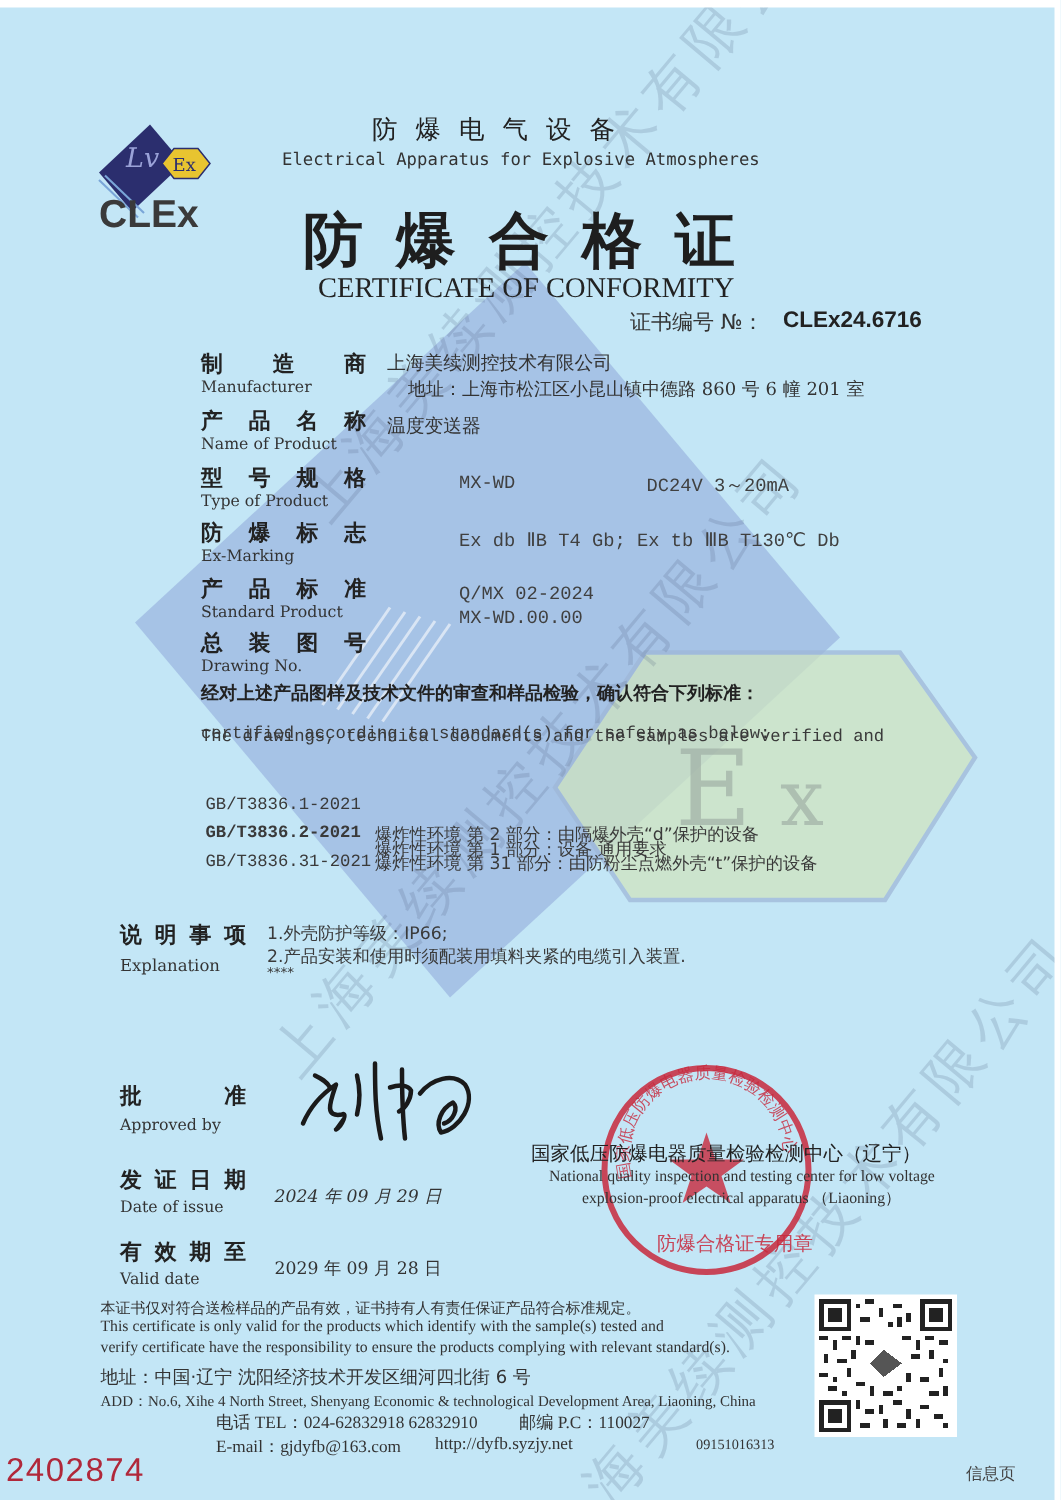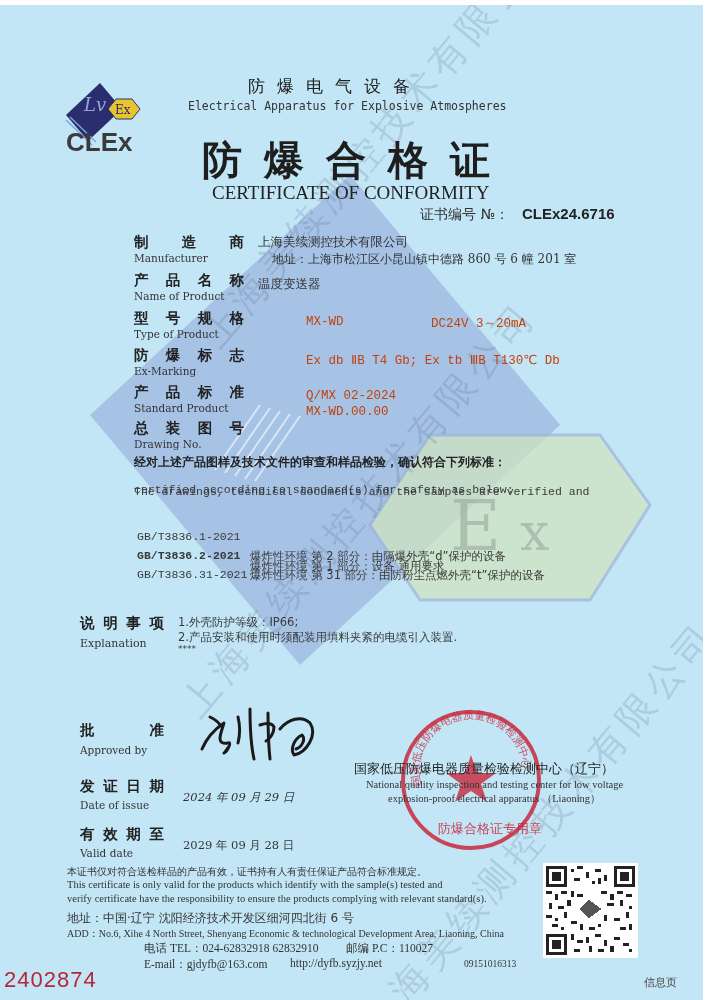--- a/index.html
+++ b/index.html
@@ -32,21 +32,21 @@
     .hdr-en { left: 188px; top: 94px; font-family: "DejaVu Sans Mono", monospace; font-size: 11.5px; color: #333; }
     .title-cn { left: 202px; top: 128px; font-family: "DejaVu Sans", sans-serif; font-weight: bold; font-size: 40px; letter-spacing: 22px; color: #1e1e1e; }
     .title-en { left: 212px; top: 177px; font-family: "Liberation Serif", serif; font-size: 19px; color: #222; }
     .cert-no-label { left: 420px; top: 201px; font-family: "DejaVu Sans", sans-serif; font-size: 14px; color: #333; }
     .cert-no-value { left: 522px; top: 200px; font-family: "Liberation Sans", sans-serif; font-weight: bold; font-size: 15px; color: #222; }
 
     
     .field-cn { font-family: "DejaVu Sans", sans-serif; font-weight: bold; font-size: 14.5px; color: #222; }
     .field-en { font-family: "DejaVu Serif", serif; font-size: 10.5px; color: #333; }
     .field-val { font-family: "DejaVu Serif", serif; font-size: 12px; color: #333; }
-    .field-val-mono { font-family: "Liberation Mono", monospace; font-size: 12.5px; color: #c2410c; padding-left: 48px; }
+    .field-val-mono { font-family: "Liberation Mono", monospace; font-size: 12.5px; color: #404040; padding-left: 48px; }
 
     .spread { display: flex; justify-content: space-between; width: 110px; }
 
     .std-code { font-family: "Liberation Mono", monospace; font-size: 11.5px; color: #3a3a3a; }
     .std-desc { font-family: "DejaVu Sans", sans-serif; font-size: 11.5px; color: #3a3a3a; }
 
     .small-sans { font-family: "DejaVu Sans", sans-serif; font-size: 10.5px; color: #333; }
     .small-serif { font-family: "Liberation Serif", serif; font-size: 10.5px; color: #333; }
 
     .serial { left: 4px; top: 962px; font-family: "Liberation Sans", sans-serif; font-size: 22px; color: #b0283a; letter-spacing: 1px; }

